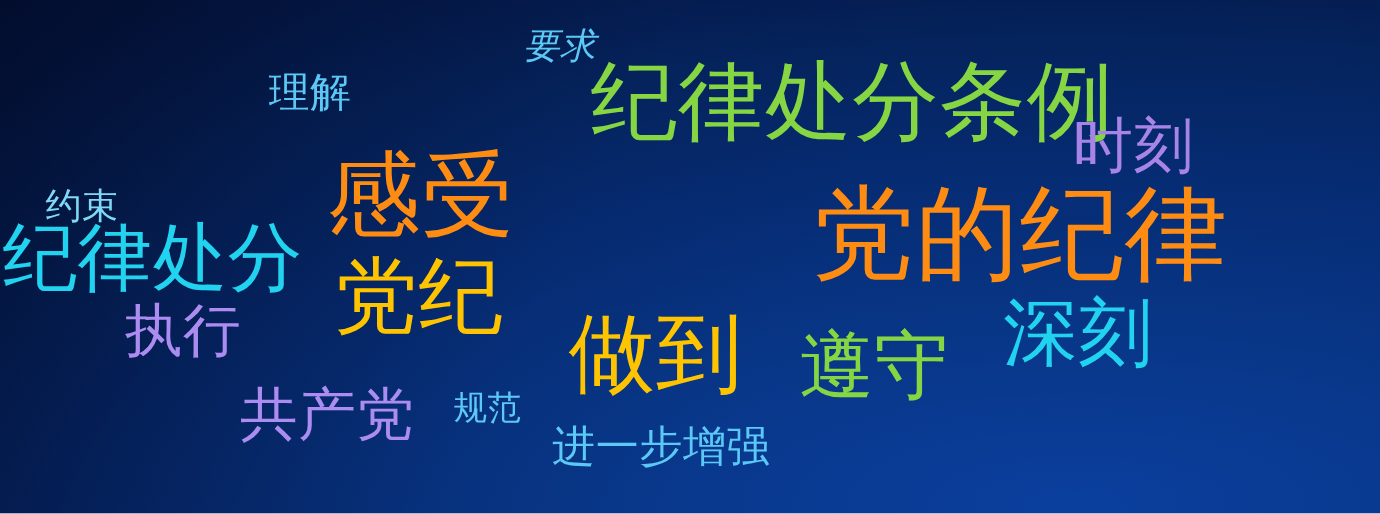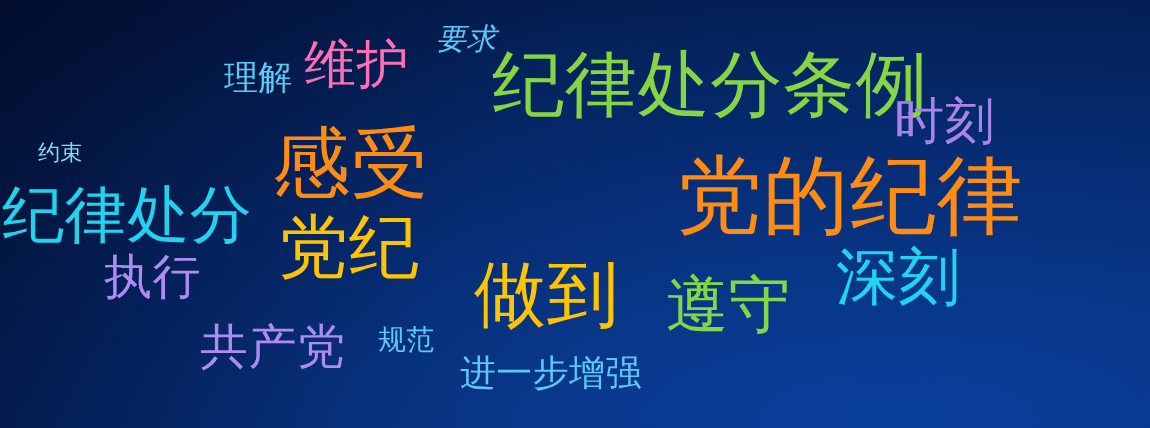--- a/index.html
+++ b/index.html
@@ -42,21 +42,20 @@
 
     <span class="word" style="left: 676px; top: 152px; font-size: 86px; color: rgb(255, 140, 18);">党的纪律</span>
     <span class="word" style="left: 492px; top: 48px; font-size: 72px; color: rgb(134, 214, 68);">纪律处分条例</span>
     <span class="word" style="left: 272px; top: 124px; font-size: 78px; color: rgb(255, 140, 18);">感受</span>
     <span class="word" style="left: 2px; top: 184px; font-size: 62px; color: rgb(34, 211, 240);">纪律处分</span>
     <span class="word" style="left: 474px; top: 258px; font-size: 72px; color: rgb(255, 196, 0);">做到</span>
     <span class="word" style="left: 278px; top: 212px; font-size: 70px; color: rgb(255, 196, 0);">党纪</span>
     <span class="word" style="left: 666px; top: 274px; font-size: 62px; color: rgb(134, 214, 68);">遵守</span>
     <span class="word" style="left: 836px; top: 246px; font-size: 62px; color: rgb(34, 211, 240);">深刻</span>
     <span class="word" style="left: 200px; top: 322px; font-size: 48px; color: rgb(172, 140, 240);">共产党</span>
-    <span class="word" style="left: 304px; top: 38px; font-size: 52px; color: rgb(255, 110, 180);">维护</span>
     <span class="word" style="left: 104px; top: 252px; font-size: 48px; color: rgb(172, 140, 240);">执行</span>
     <span class="word" style="left: 894px; top: 96px; font-size: 50px; color: rgb(168, 132, 232);">时刻</span>
     <span class="word" style="left: 460px; top: 355px; font-size: 36px; color: rgb(91, 200, 245);">进一步增强</span>
     <span class="word" style="left: 224px; top: 60px; font-size: 34px; color: rgb(91, 200, 245);">理解</span>
     <span class="word" style="left: 436px; top: 24px; font-size: 30px; color: rgb(91, 200, 245); font-style: italic;">要求</span>
     <span class="word" style="left: 378px; top: 326px; font-size: 28px; color: rgb(91, 200, 245);">规范</span>
-    <span class="word" style="left: 38px; top: 142px; font-size: 22px; color: rgb(127, 216, 247);">约束</span>
+    <span class="word" style="left: 38px; top: 158px; font-size: 30px; color: rgb(127, 216, 247);">约束</span>
   </div>
 
 </body></html>

